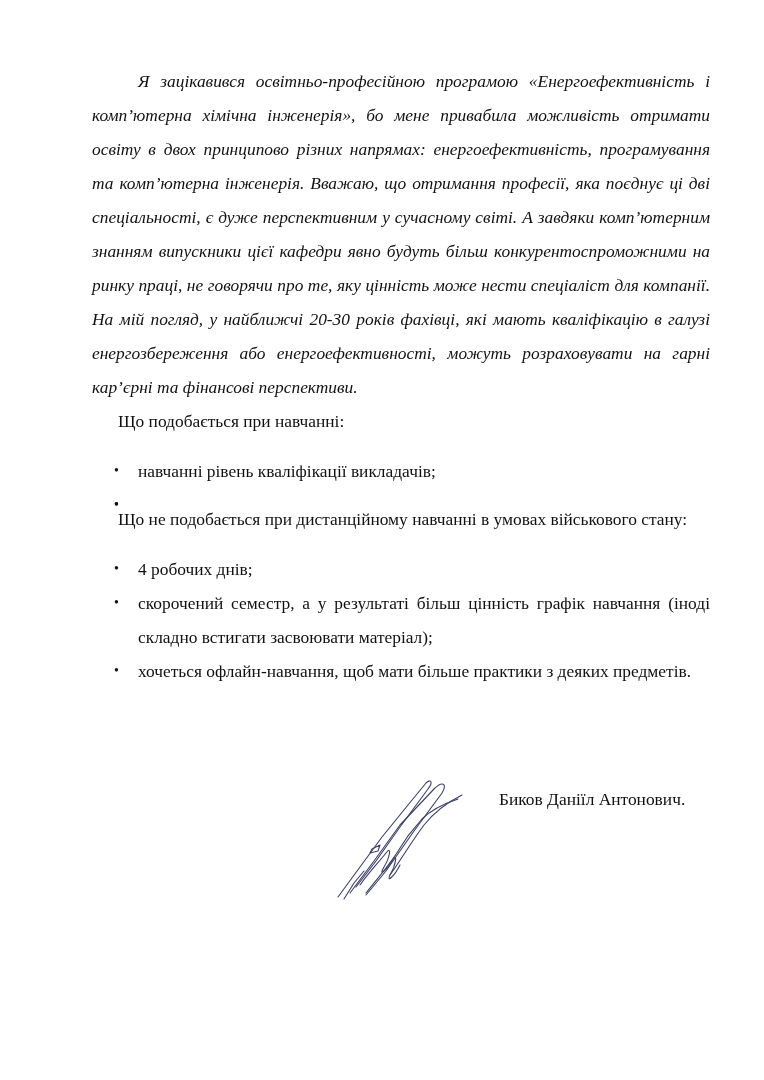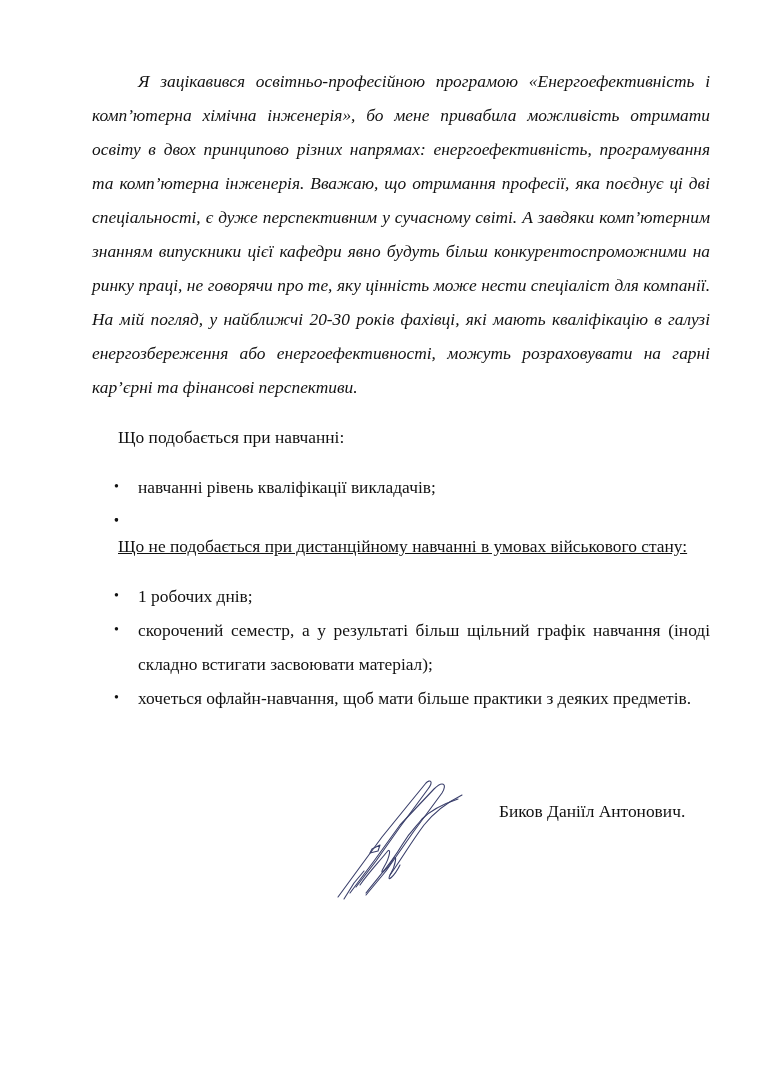--- a/index.html
+++ b/index.html
@@ -5,47 +5,47 @@
     html, body { margin: 0; padding: 0; background: #ffffff; }
     body {
       width: 764px; height: 1080px; position: relative; overflow: hidden;
       font-family: "Liberation Serif", "DejaVu Serif", serif;
       color: #111111; font-size: 17.4px;
     }
     .page { position: absolute; left: 92px; top: 64px; width: 618px; }
     .para { margin: 0; text-align: justify; line-height: 34px; text-indent: 46px; }
     .subhead { margin: 0; line-height: 34px; padding-left: 26px; }
     .p1 { margin-top: 0; font-style: italic; }
-    .sh1 { margin-top: 16px; }
+    .sh1 { margin-top: 0; }
     .list { list-style: none; margin: 16px 0 0 0; padding: 0; }
     .list li { position: relative; padding-left: 46px; line-height: 34px; text-align: justify; }
     .bullet { position: absolute; left: 22px; top: 0; font-size: 14px; }
-    .sh2 { margin-top: 25px; text-decoration: underline; }
+    .sh2 { margin-top: 14px; }
     .sign-row { position: absolute; top: 778px; left: 92px; width: 618px; height: 34px; line-height: 34px; }
     .sign-left { position: absolute; left: 0; top: 0; }
-    .sign-right { position: absolute; left: 407px; top: 16px; }
+    .sign-right { position: absolute; left: 407px; top: 4px; }
     .signature { position: absolute; left: 330px; top: 775px; width: 140px; height: 130px; }
   </style>
 </head>
 <body>
 
 <div class="page">
   <p class="para p1">Я зацікавився освітньо-професійною програмою «Енергоефективність і комп’ютерна хімічна інженерія», бо мене привабила можливість отримати освіту в двох принципово різних напрямах: енергоефективність, програмування та комп’ютерна інженерія. Вважаю, що отримання професії, яка поєднує ці дві спеціальності, є дуже перспективним у сучасному світі. А завдяки комп’ютерним знанням випускники цієї кафедри явно будуть більш конкурентоспроможними на ринку праці, не говорячи про те, яку цінність може нести спеціаліст для компанії. На мій погляд, у найближчі 20-30 років фахівці, які мають кваліфікацію в галузі енергозбереження або енергоефективності, можуть розраховувати на гарні кар’єрні та фінансові перспективи.</p>
 
   <p class="subhead sh1">Що подобається при навчанні:</p>
   <ul class="list">
     <li><span class="bullet">•</span><span>навчанні рівень кваліфікації викладачів;</span></li>
     <li><span class="bullet">•</span></li>
     <li><span class="bullet">•</span></li>
   </ul>
 
   <p class="subhead sh2">Що не подобається при дистанційному навчанні в умовах військового стану:</p>
   <ul class="list">
-    <li><span class="bullet">•</span><span>1 робочих днів;</span></li>
-    <li><span class="bullet">•</span><span>скорочений семестр, а у результаті більш щільний графік навчання (іноді складно встигати засвоювати матеріал);</span></li>
+    <li><span class="bullet">•</span><span>4 робочих днів;</span></li>
+    <li><span class="bullet">•</span><span>скорочений семестр, а у результаті більш цінність графік навчання (іноді складно встигати засвоювати матеріал);</span></li>
     <li><span class="bullet">•</span><span>хочеться офлайн-навчання, щоб мати більше практики з деяких предметів.</span></li>
   </ul>
 </div>
 
 <div class="sign-row">
   <span class="sign-right">Биков Даніїл Антонович.</span>
 </div>
 
 <svg class="signature" id="sig" viewBox="0 0 140 130">
   <g fill="none" stroke-width="1.1" stroke-linecap="round" stroke-linejoin="round" stroke="#3a3f6b">

